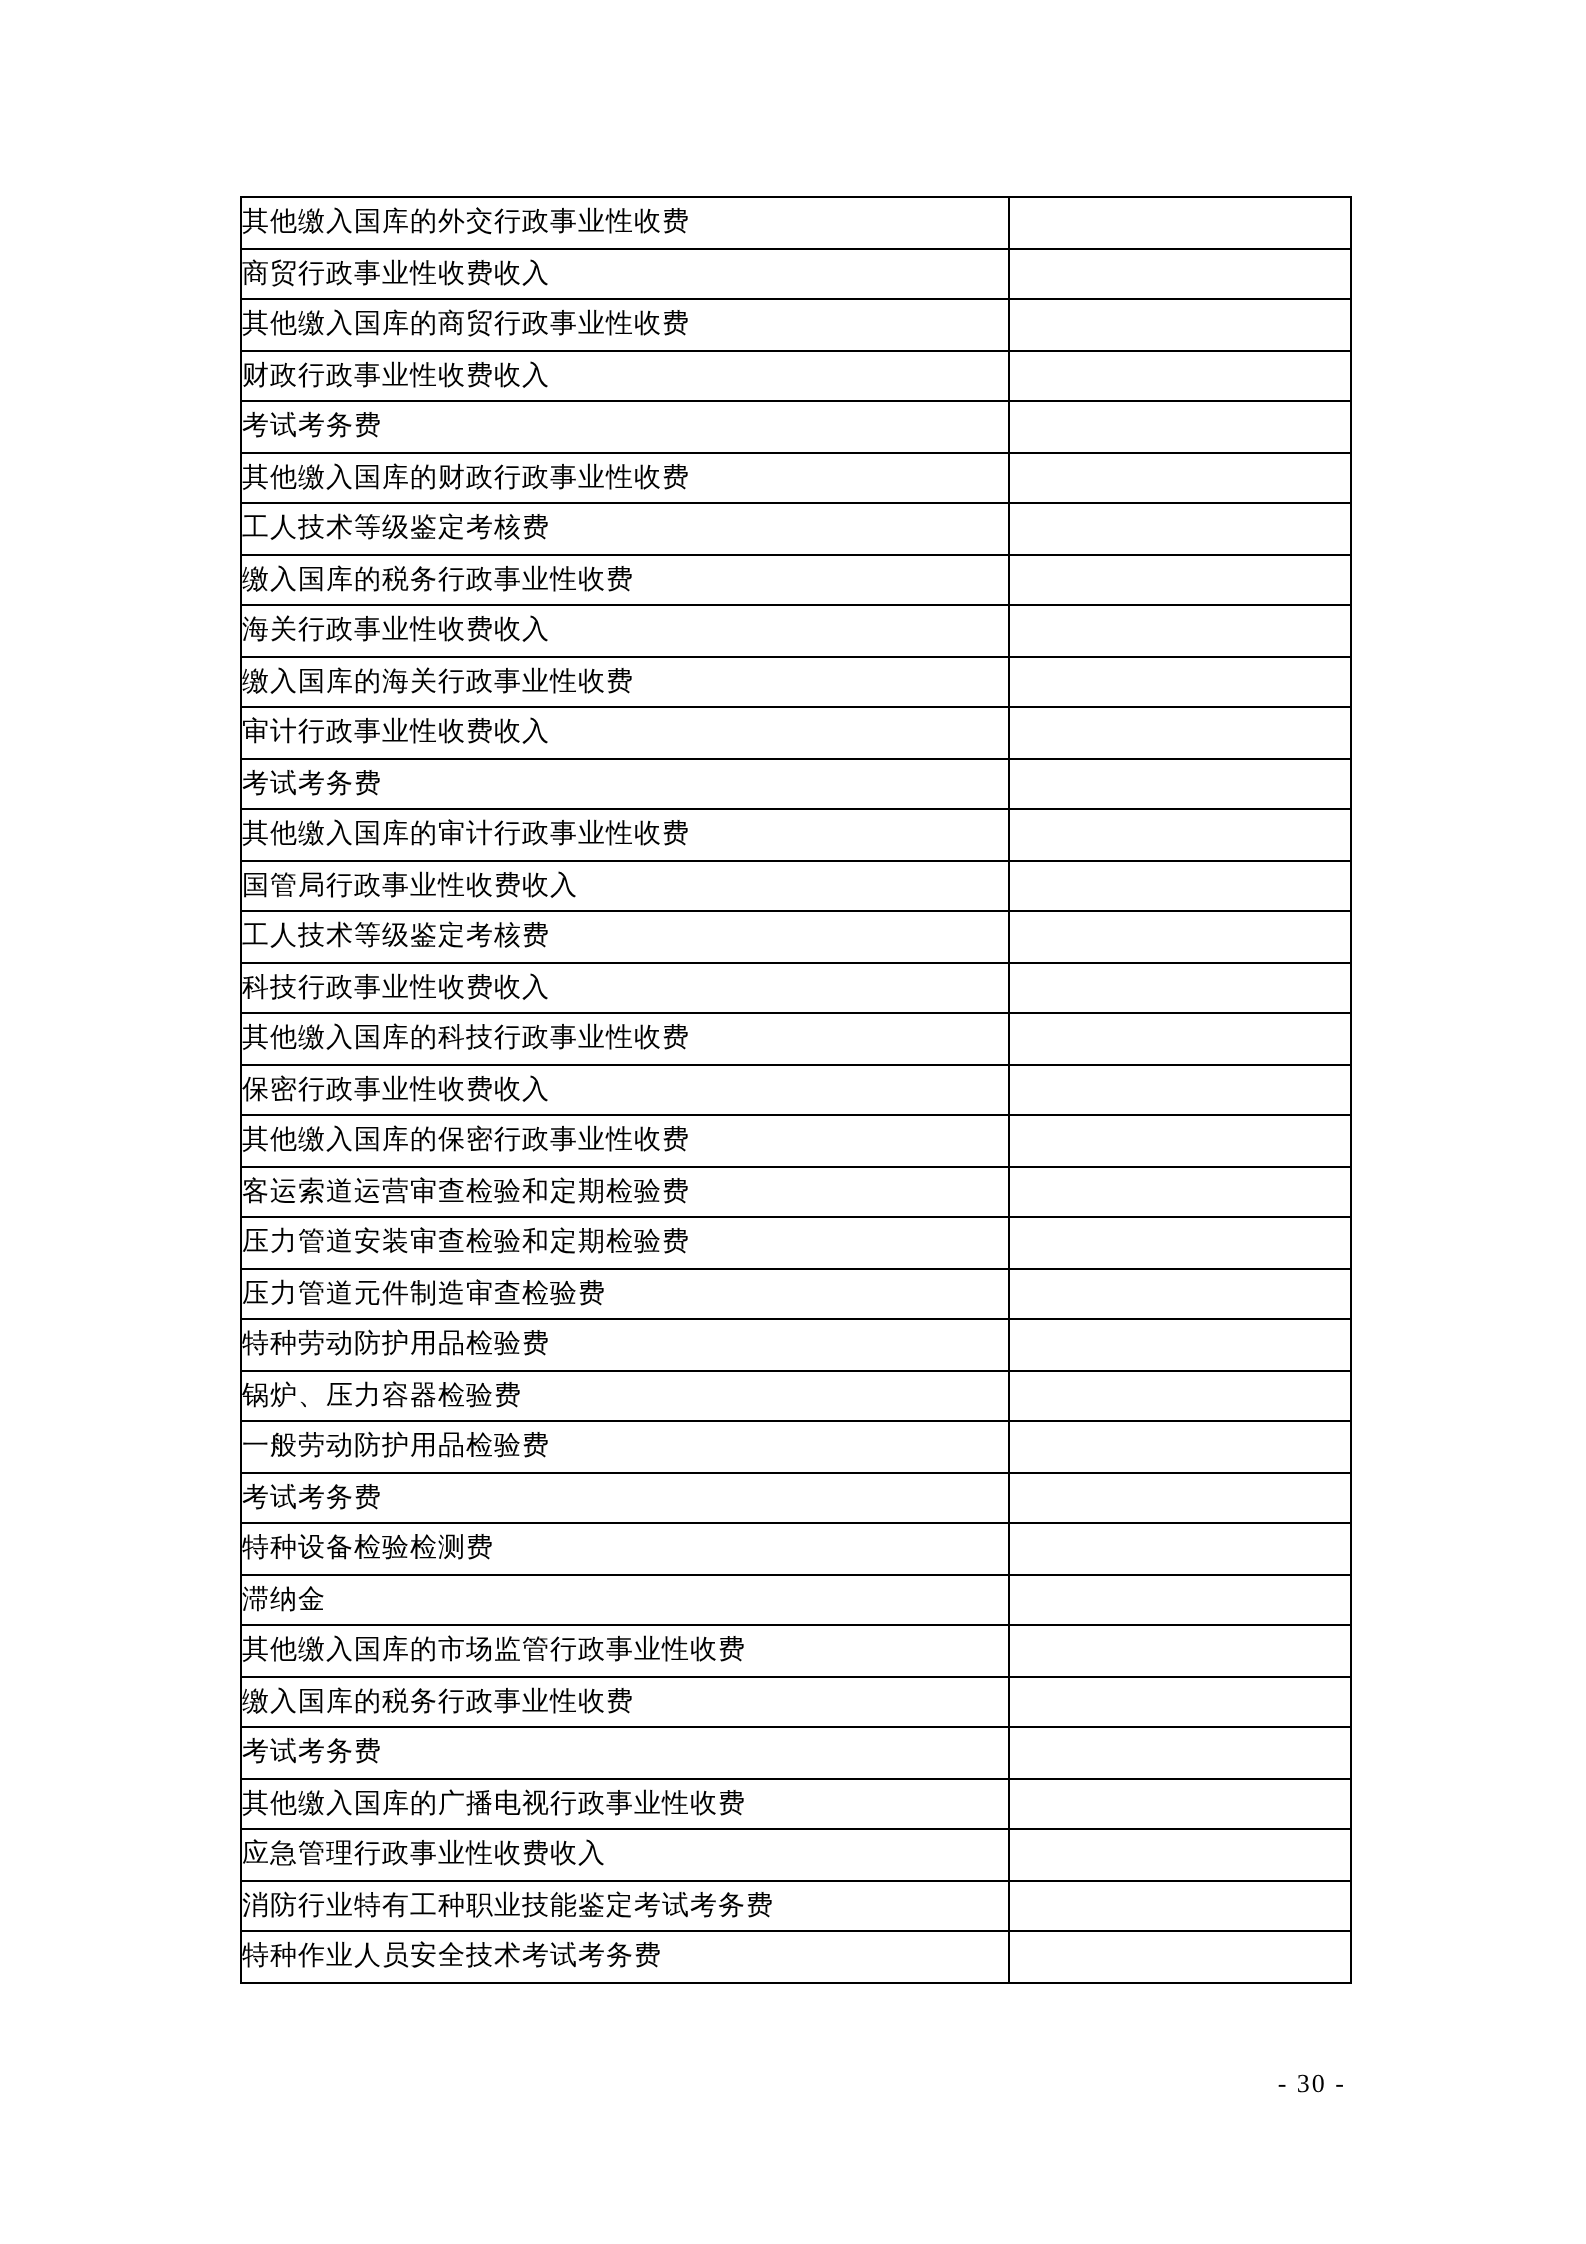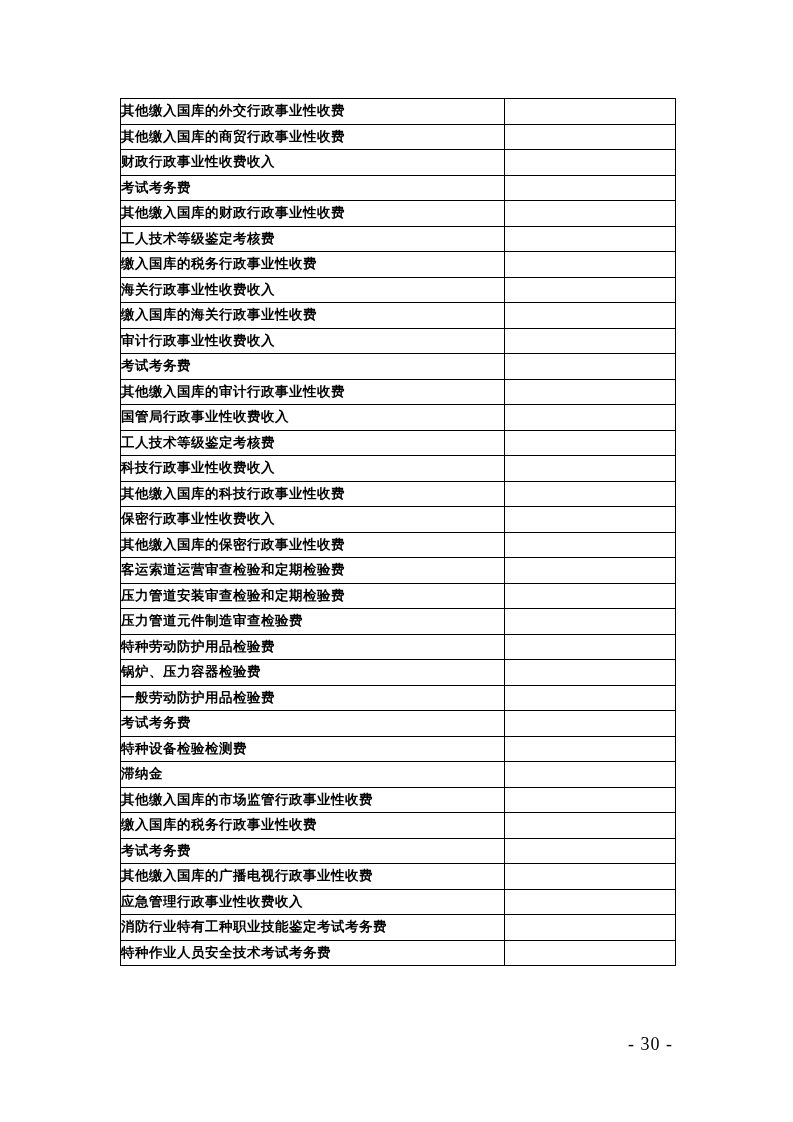--- a/index.html
+++ b/index.html
@@ -36,47 +36,50 @@
     height: 24.5px;
     padding: 0 0 0 0;
     vertical-align: middle;
     font-size: 13.5px;
     line-height: 1.15;
     font-family: "Liberation Serif", "DejaVu Serif", serif;
     letter-spacing: 0.5px;
   }
   .col-name {
     width: 383px;
-    font-weight: bold;
   }
   .col-value {
     width: 170px;
   }
   .lvl1 { padding-left: 28px; }
   .lvl2 { padding-left: 46px; }
   .page-number {
     position: absolute;
     right: 120px;
     top: 1034px;
-    font-size: 18px;
+    font-size: 13px;
     font-family: "Liberation Serif", "DejaVu Serif", serif;
     letter-spacing: 1px;
   }
 </style>
 </head>
 <body>
 
 <div class="page">
   <table class="doc-table">
     <tbody>
         <tr>
           <td class="col-name lvl2">其他缴入国库的外交行政事业性收费</td>
           <td class="col-value"></td>
         </tr>
         <tr>
+          <td class="col-name lvl1">商贸行政事业性收费收入</td>
+          <td class="col-value"></td>
+        </tr>
+        <tr>
           <td class="col-name lvl2">其他缴入国库的商贸行政事业性收费</td>
           <td class="col-value"></td>
         </tr>
         <tr>
           <td class="col-name lvl1">财政行政事业性收费收入</td>
           <td class="col-value"></td>
         </tr>
         <tr>
           <td class="col-name lvl2">考试考务费</td>
           <td class="col-value"></td>

